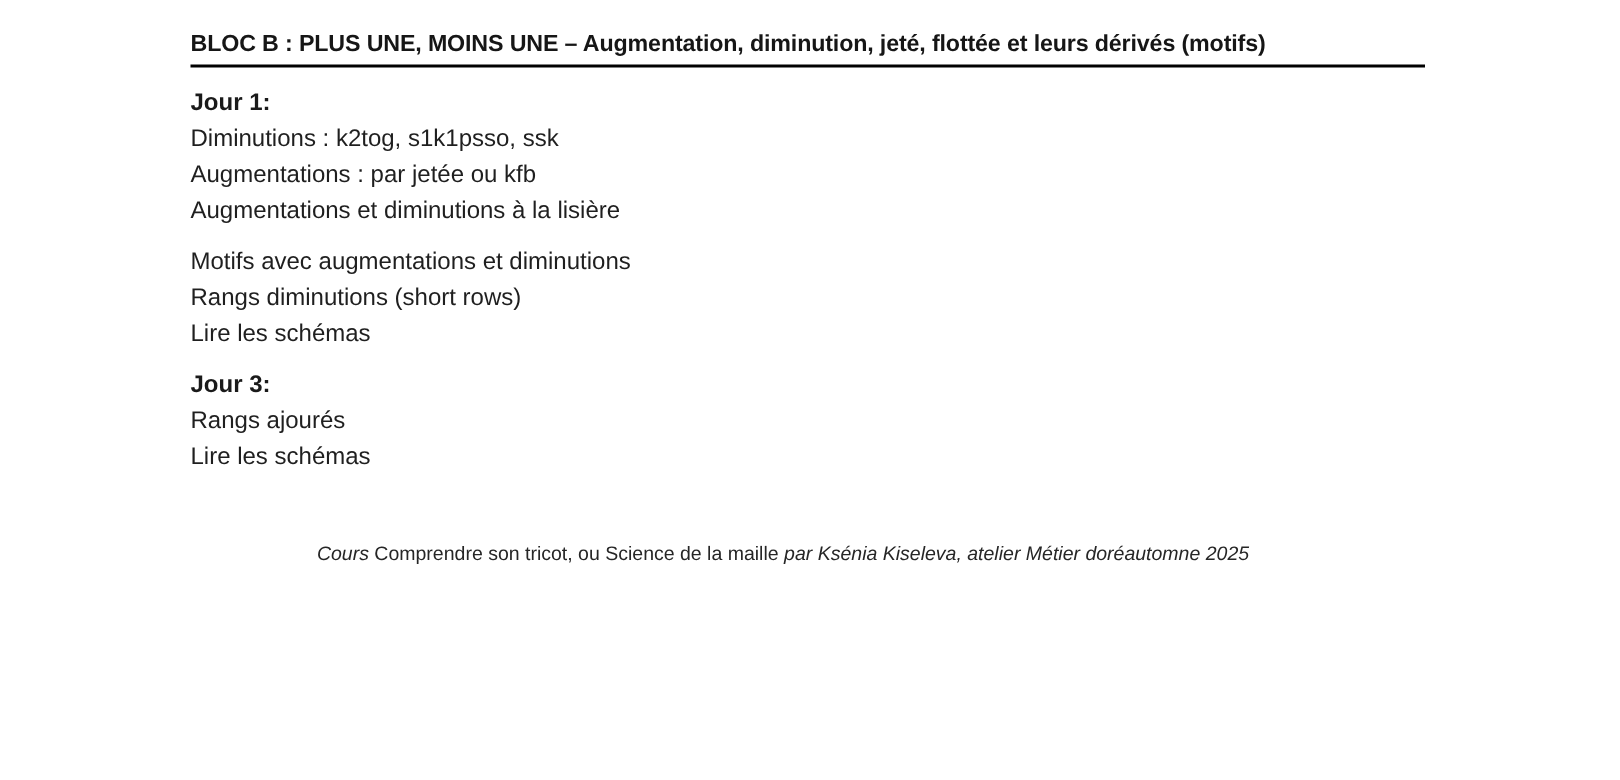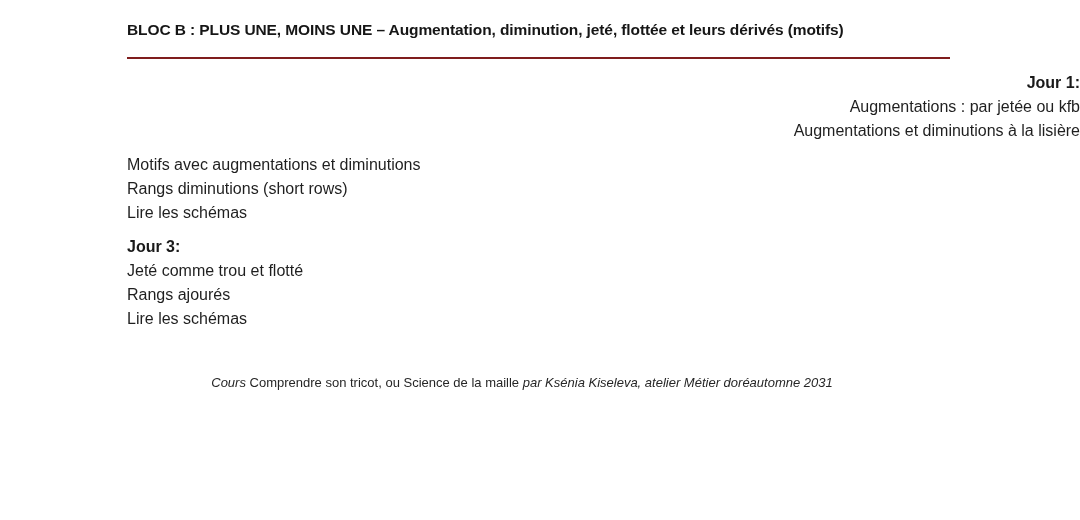--- a/index.html
+++ b/index.html
@@ -19,30 +19,29 @@
     overflow: hidden;
   }
   .title {
     margin: 0;
     width: 823px;
     font-size: 15.5px;
     font-weight: bold;
     line-height: 15px;
     letter-spacing: -0.1px;
     white-space: nowrap;
-    padding-bottom: 20px;
-    border-bottom: 2px solid #7f1d1d;
+    padding-bottom: 6px;
+    border-bottom: 2px solid #000000;
     color: #161616;
   }
   .day {
     margin: 0;
   }
   .day-first {
     margin-top: 12px;
-    text-align: right;
   }
   .day + .day {
     margin-top: 10px;
   }
   .day-heading {
     font-size: 16px;
     font-weight: bold;
     line-height: 24px;
     color: #1a1a1a;
   }
@@ -67,39 +66,39 @@
 </style>
 </head>
 <body>
 
 <div class="page">
 
   <h1 class="title">BLOC B : PLUS UNE, MOINS UNE – Augmentation, diminution, jeté, flottée et leurs dérivés (motifs)</h1>
 
   <section class="day day-first">
     <div class="day-heading">Jour 1:</div>
+    <div class="line">Diminutions : k2tog, s1k1psso, ssk</div>
     <div class="line">Augmentations : par jetée ou kfb</div>
     <div class="line">Augmentations et diminutions à la lisière</div>
   </section>
 
   <section class="day">
     <div class="line">Motifs avec augmentations et diminutions</div>
     <div class="line">Rangs diminutions (short rows)</div>
     <div class="line">Lire les schémas</div>
   </section>
 
   <section class="day">
     <div class="day-heading">Jour 3:</div>
-    <div class="line">Jeté comme trou et flotté</div>
     <div class="line">Rangs ajourés</div>
     <div class="line">Lire les schémas</div>
   </section>
 
   <div class="footer">
     <div class="footer-left">
       <span class="it">Cours</span>
       <span>Comprendre son tricot, ou Science de la maille</span>
       <span class="it">par Ksénia Kiseleva, atelier Métier doré</span>
     </div>
-    <div class="it">automne 2031</div>
+    <div class="it">automne 2025</div>
   </div>
 
 </div>
 
 </body></html>

